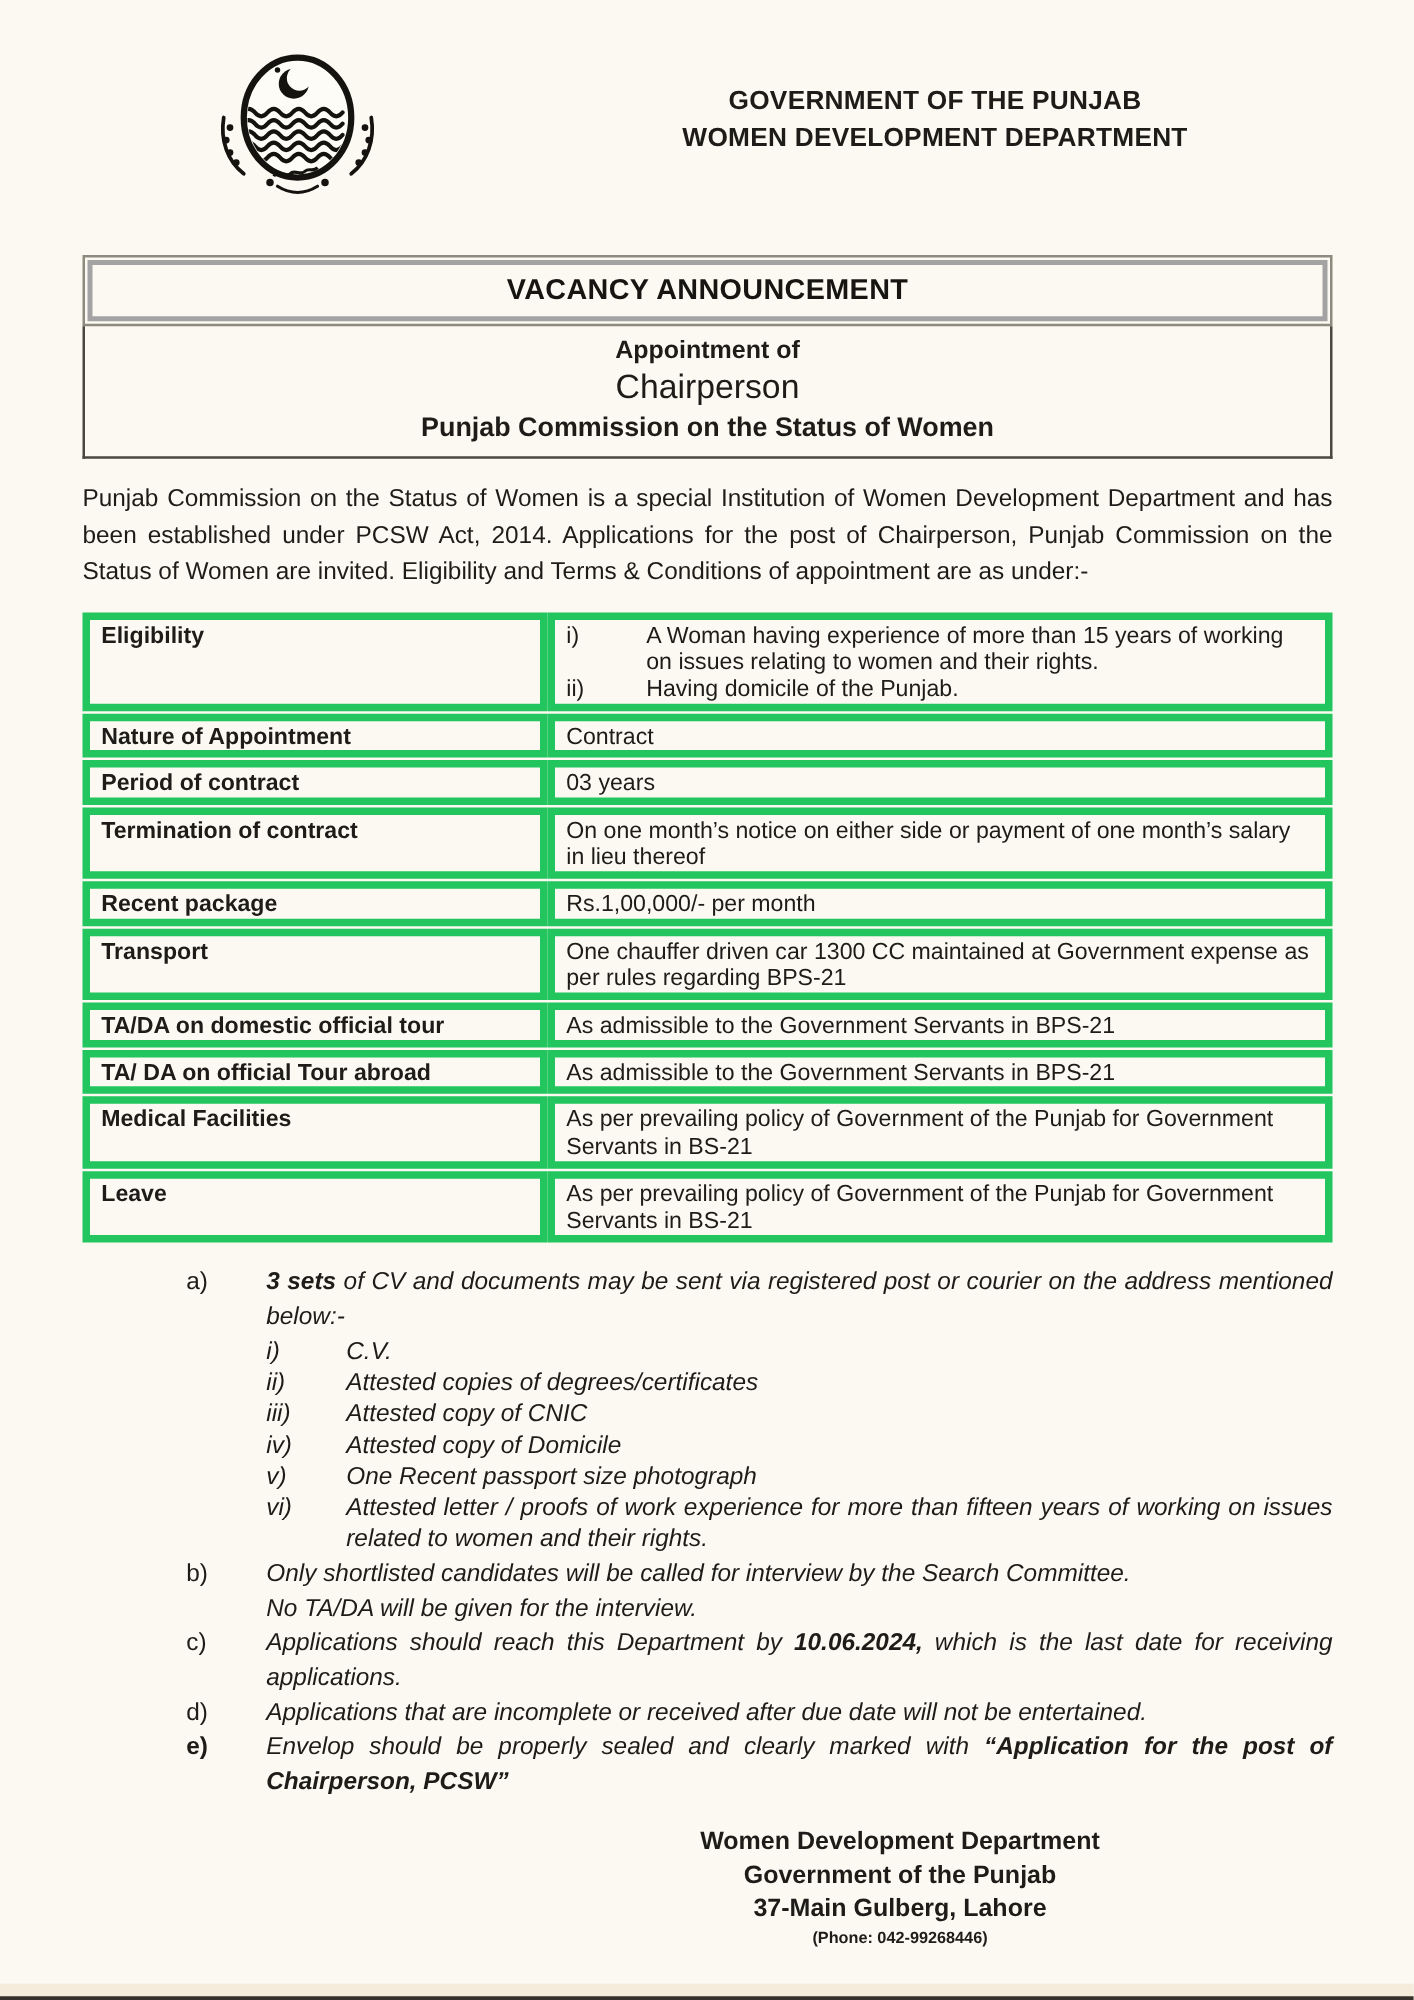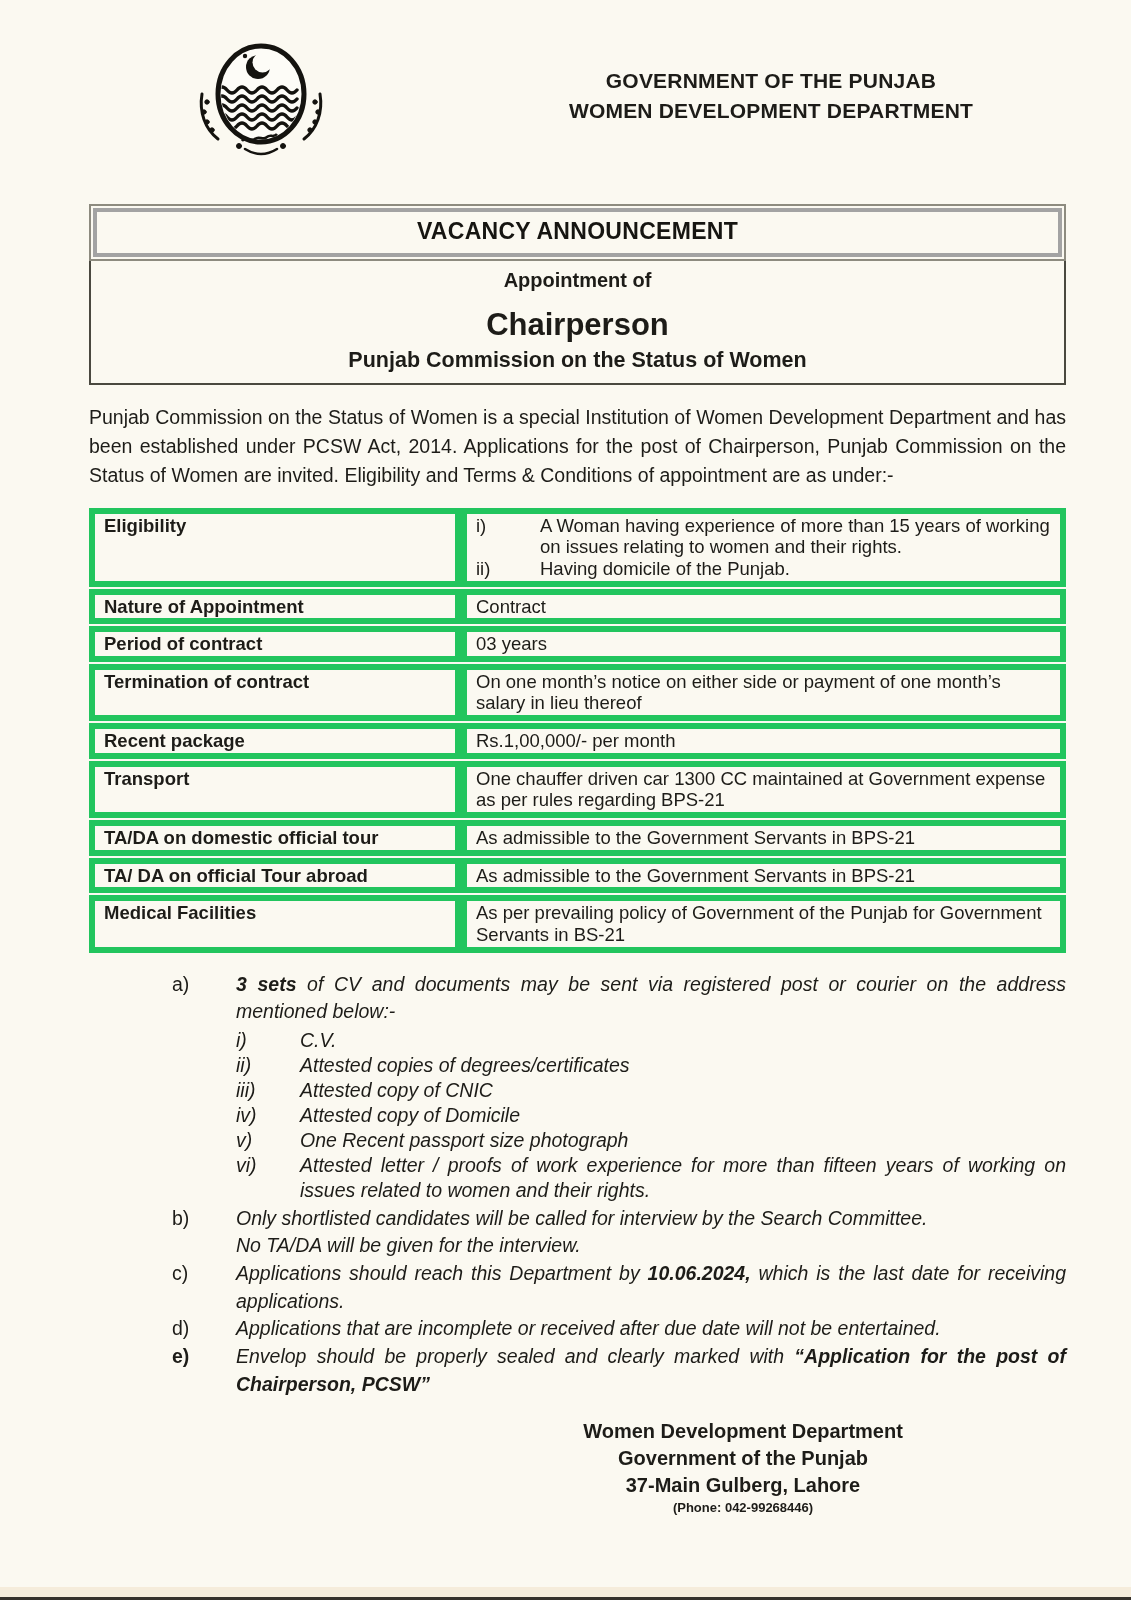--- a/index.html
+++ b/index.html
@@ -5,21 +5,21 @@
   * { margin:0; padding:0; box-sizing:border-box; }
   html,body { width:1131px; }
   body {
     height:1600px;
     background:#fbf9f1;
     color:#1d1c18;
     font-family:"Liberation Sans","DejaVu Sans",sans-serif;
     position:relative;
     overflow:hidden;
   }
-  .page { padding:42px 65px 0 89px; position:relative; }
+  .page { padding:42px 65px 0 66px; position:relative; }
 
   
   .doc-header { position:relative; height:118px; margin-bottom:44px; }
   .logo { position:absolute; left:96px; top:0; }
   .org-block {
     position:absolute; left:470px; top:24px; width:424px;
     text-align:center; font-weight:700; font-size:21px; line-height:1.45;
     letter-spacing:0.2px;
   }
 
@@ -27,21 +27,21 @@
   .banner { border:2px solid #8d8b7f; padding:2px; }
   .banner-inner {
     border:4px solid #a3a3a3; text-align:center; font-weight:700;
     font-size:23px; letter-spacing:0.3px; padding:6px 0 8px; color:#161511;
   }
   .appointment {
     border:2px solid #4a4940; border-top:none; text-align:center;
     padding:8px 0 10px;
   }
   .appt-line1 { font-size:20px; font-weight:700; }
-  .appt-line2 { font-size:31px; font-weight:700; margin-top:15px; }
+  .appt-line2 { font-size:27px; font-weight:400; margin-top:2px; }
   .appt-line3 { font-size:21.5px; font-weight:700; margin-top:5px; }
 
   
   .intro { margin-top:18px; font-size:19.5px; line-height:1.48; text-align:justify; }
 
   
   table.terms {
     margin-top:16px; width:100%;
     border-collapse:separate; border-spacing:0 2px;
     font-size:18.5px; line-height:1.17;
@@ -180,20 +180,24 @@
         <td class="val">As admissible to the Government Servants in BPS-21</td>
       </tr>
       <tr>
         <td class="lbl">TA/ DA on official Tour abroad</td>
         <td class="val">As admissible to the Government Servants in BPS-21</td>
       </tr>
       <tr>
         <td class="lbl">Medical Facilities</td>
         <td class="val">As per prevailing policy of Government of the Punjab for Government Servants in BS-21</td>
       </tr>
+      <tr>
+        <td class="lbl">Leave</td>
+        <td class="val">As per prevailing policy of Government of the Punjab for Government Servants in BS-21</td>
+      </tr>
     </tbody>
   </table>
 
   <div class="note-list">
 
     <div class="note-item">
       <span class="note-label">a)</span>
       <div class="note-text"><b>3 sets</b><span> of CV and documents may be sent via registered post or courier on the address mentioned below:-</span>
         <div class="sub-list">
           <div class="sub-item">

